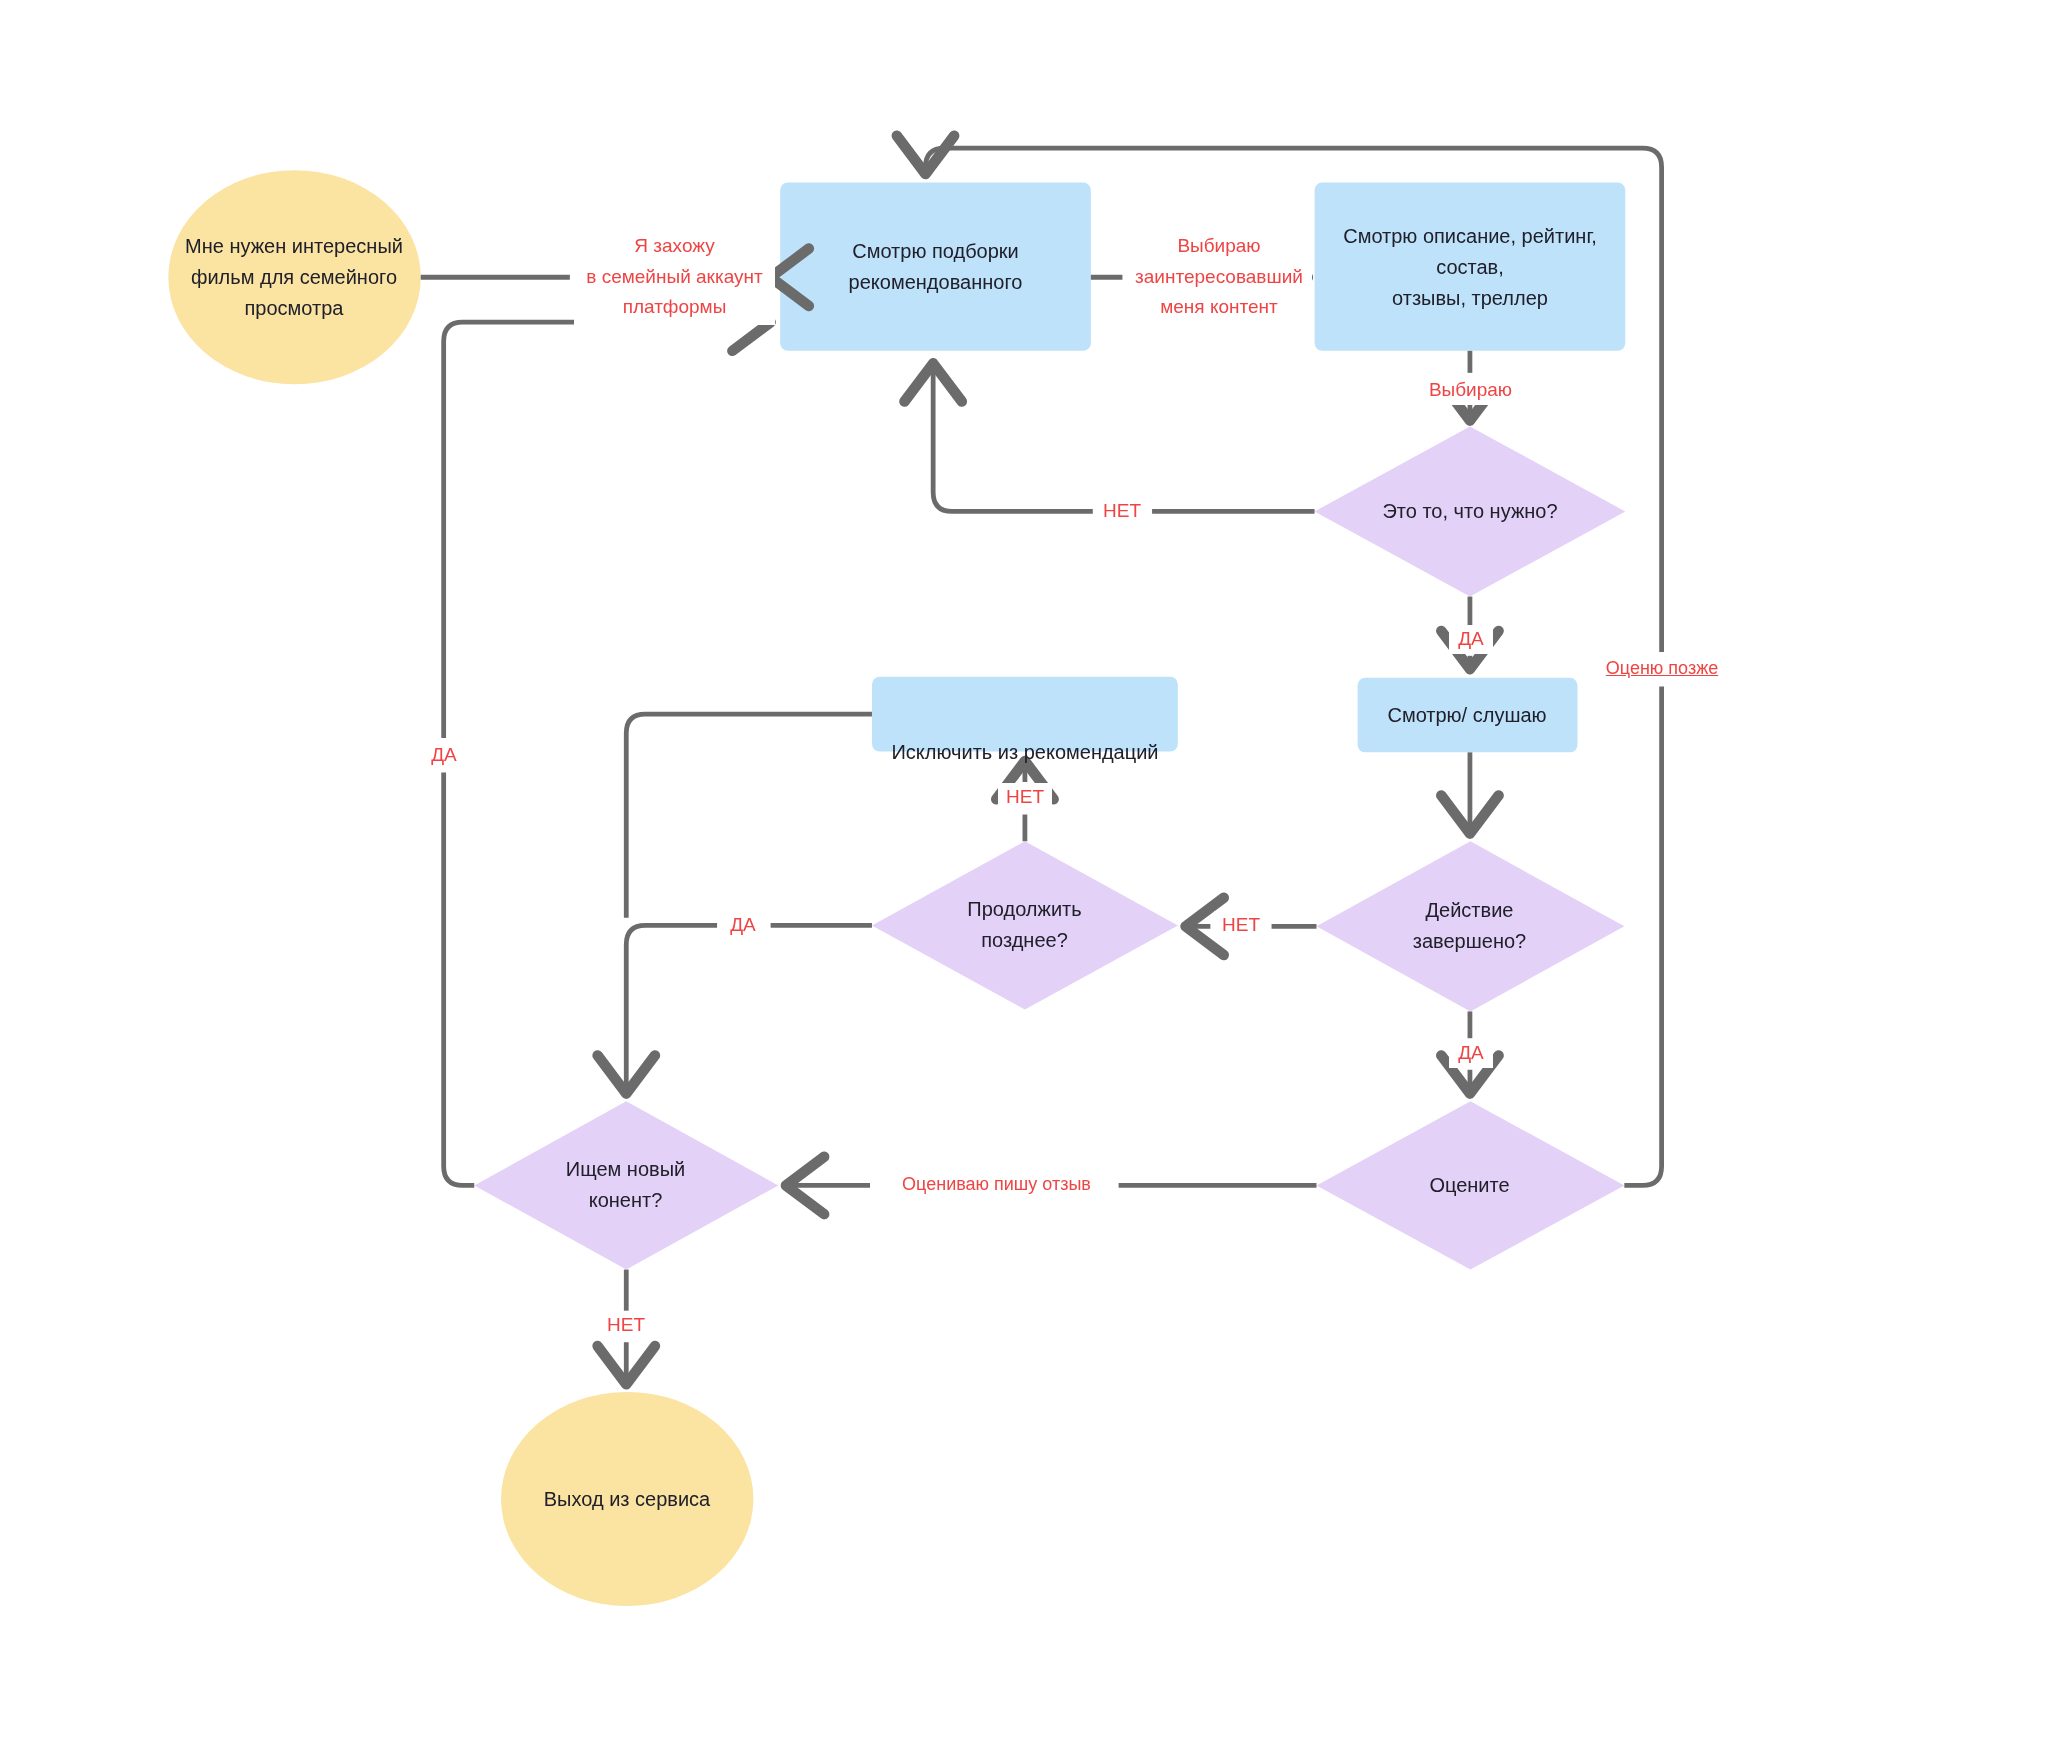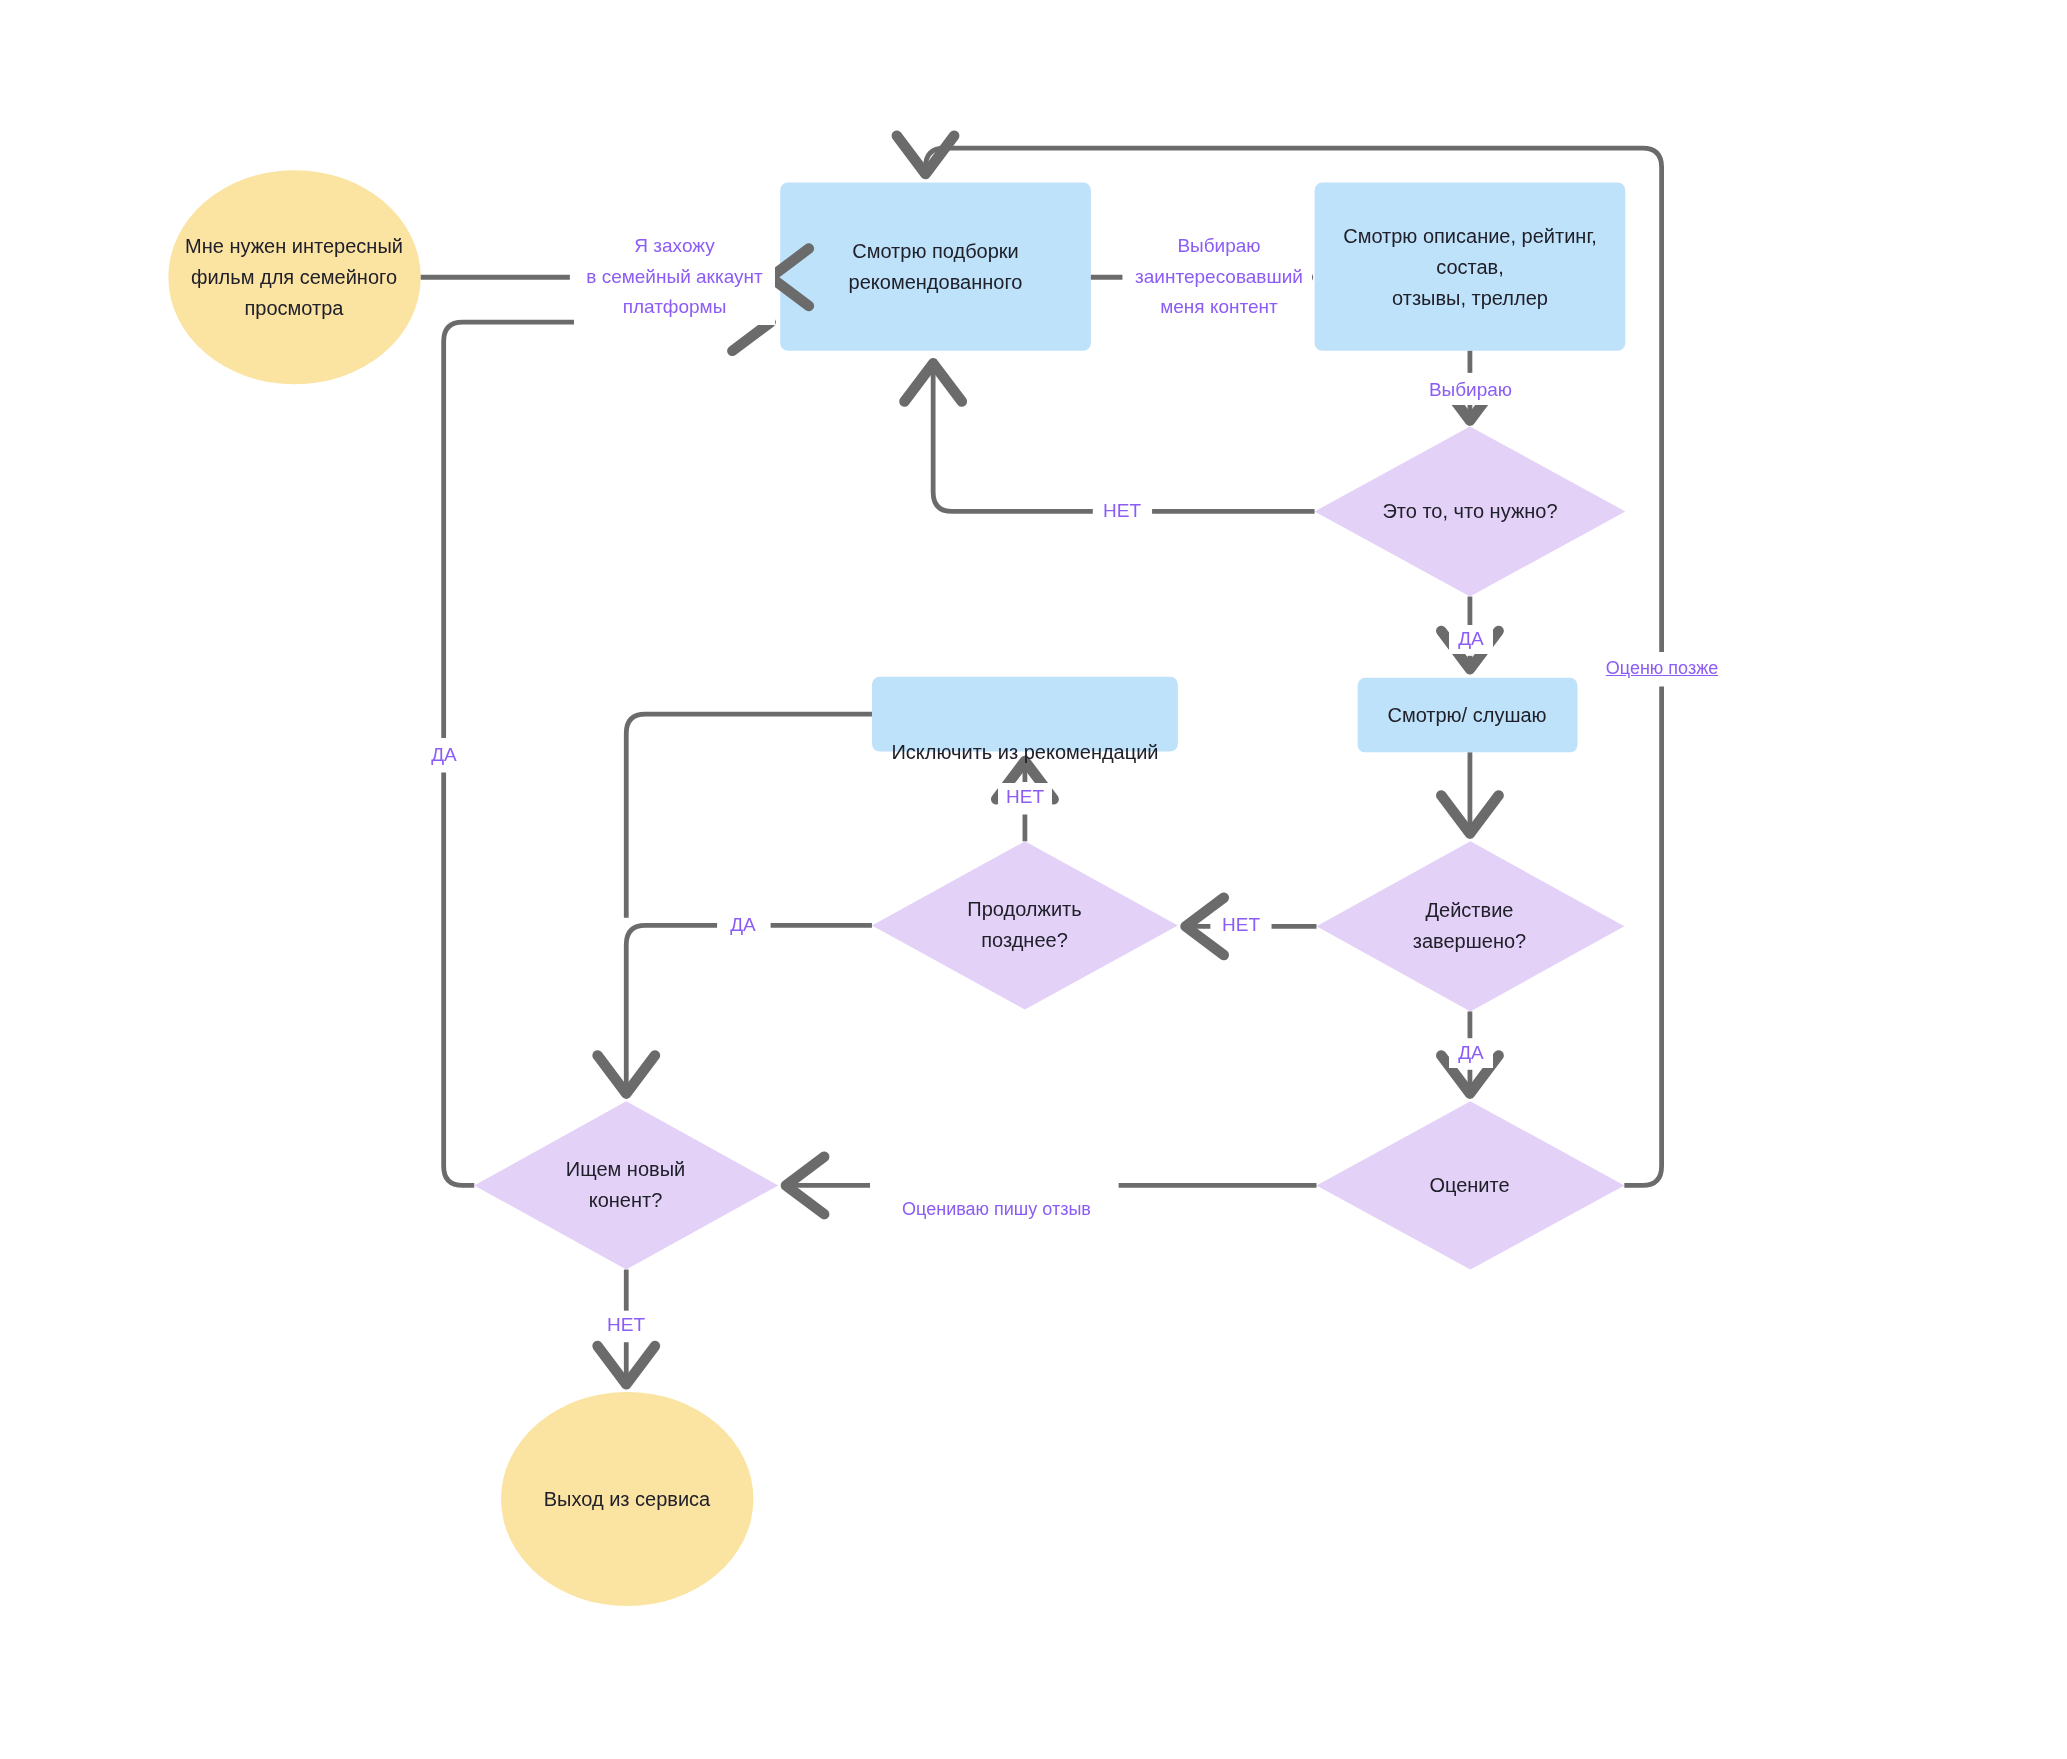--- a/index.html
+++ b/index.html
@@ -40,21 +40,21 @@
     line-height: 1.55;
     pointer-events: none;
     white-space: pre-line;
   }
   .edge-label {
     position: absolute;
     display: flex;
     align-items: center;
     justify-content: center;
     text-align: center;
-    color: #8b5cf6;
+    color: #ef4444;
     font-size: 19px;
     line-height: 1.6;
     background: #ffffff;
     white-space: pre-line;
   }
   .edge-label.small {
     font-size: 18px;
   }
 </style>
 </head>
@@ -190,18 +190,18 @@
   <div class="edge-label" style="left:422px; top:741px; width:44px; height:29px;">ДА</div>
 
   <div class="edge-label" style="left:998px; top:783px; width:54px; height:29px;">НЕТ</div>
 
   <div class="edge-label" style="left:721px; top:911px; width:44px; height:29px;">ДА</div>
 
   <div class="edge-label" style="left:1214px; top:911px; width:54px; height:29px;">НЕТ</div>
 
   <div class="edge-label" style="left:1449px; top:1039px; width:44px; height:29px;">ДА</div>
 
-  <div class="edge-label small" style="left:875px; top:1195px; width:243px; height:29px;text-align:center;">Оцениваю пишу отзыв</div>
+  <div class="edge-label small" style="left:875px; top:1170px; width:243px; height:29px;text-align:center;">Оцениваю пишу отзыв</div>
 
   <div class="edge-label" style="left:599px; top:1311px; width:54px; height:29px;">НЕТ</div>
 
 </div>
 
 
 </body></html>

